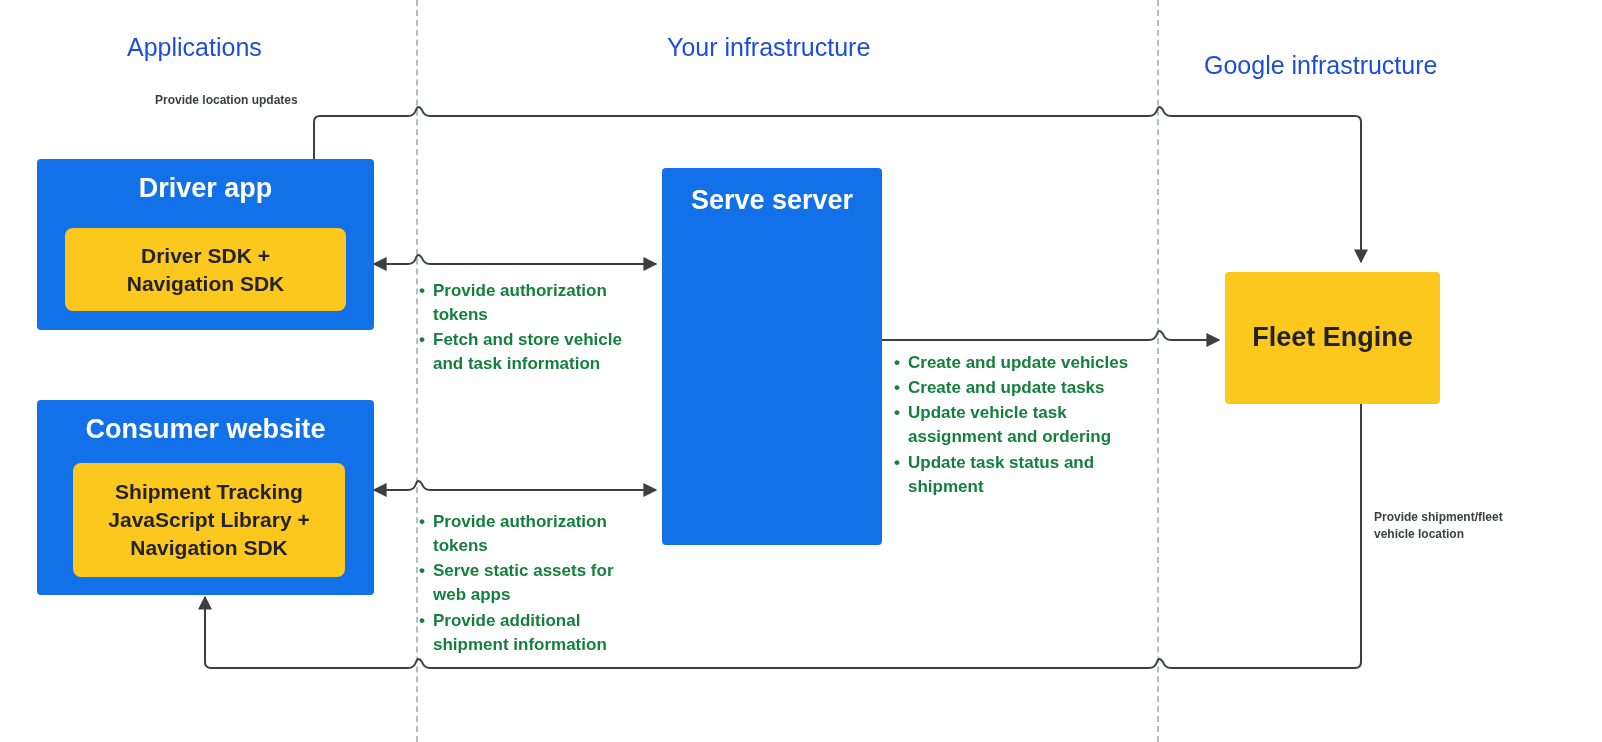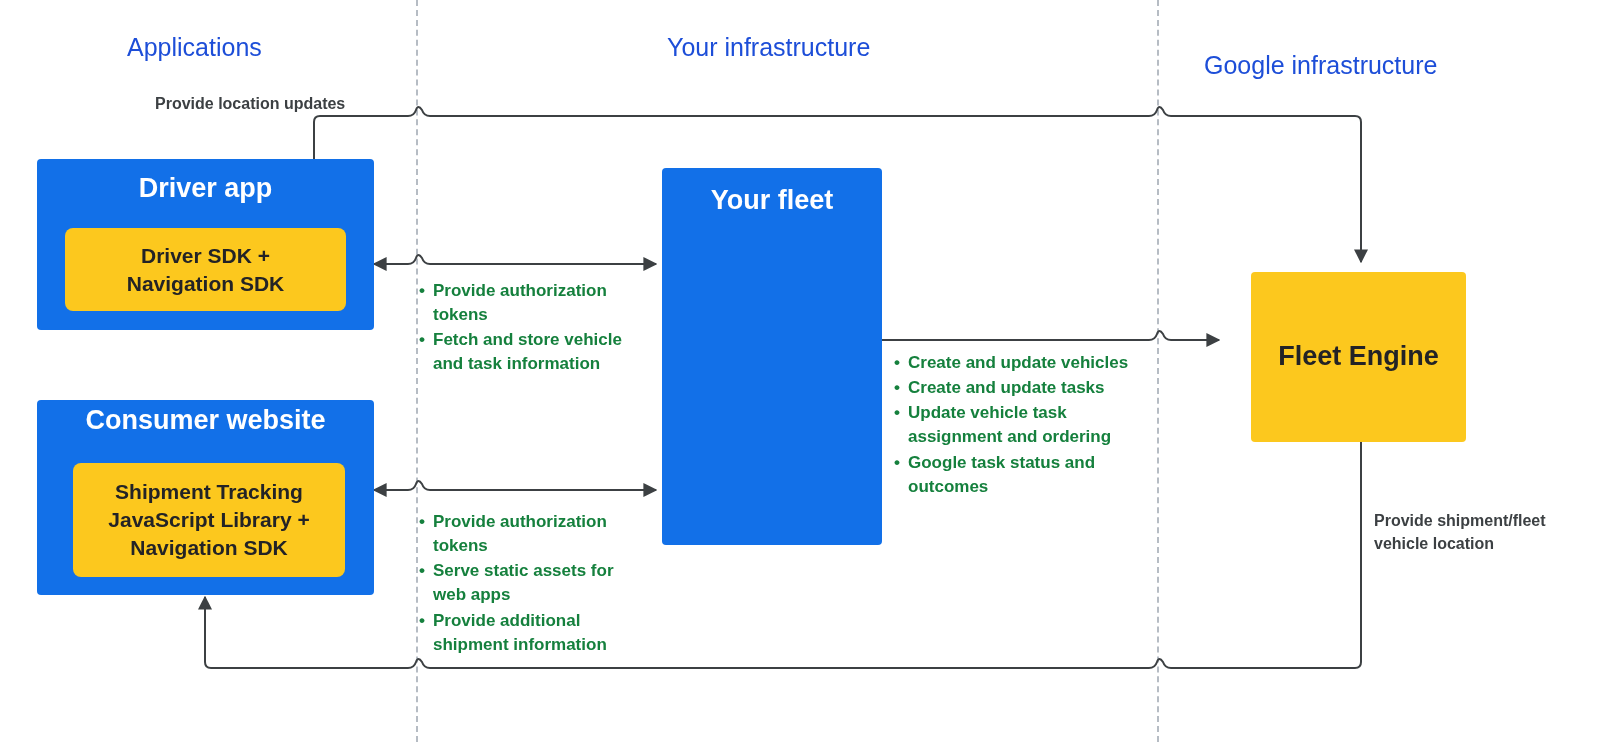--- a/index.html
+++ b/index.html
@@ -80,21 +80,21 @@
     font-size: 21px;
     font-weight: bold;
     text-align: center;
     line-height: 1.32;
     white-space: pre-line;
   }
   
   .label {
     position: absolute;
     color: #3c4043;
-    font-size: 16px;
+    font-size: 12px;
     font-weight: bold;
     line-height: 1.45;
     white-space: pre-line;
   }
   
   .bullets {
     position: absolute;
     margin: 0;
     padding: 0;
     list-style: none;
@@ -202,50 +202,50 @@
 
   <div class="box box-blue" style="left:37px; top:159px; width:337px; height:171px;">
     <div class="box-title-white" style="margin-top:14px;">Driver app</div>
     <div class="inner-yellow" style="left:28px; top:69px; width:281px; height:83px;">
       <div class="inner-text">Driver SDK +
 Navigation SDK</div>
     </div>
   </div>
 
   <div class="box box-blue" style="left:37px; top:400px; width:337px; height:195px;">
-    <div class="box-title-white" style="margin-top:5px;">Consumer website</div>
+    <div class="box-title-white" style="margin-top:14px;">Consumer website</div>
     <div class="inner-yellow" style="left:36px; top:63px; width:272px; height:114px;">
       <div class="inner-text">Shipment Tracking
 JavaScript Library  +
 Navigation SDK</div>
     </div>
   </div>
 
   <div class="box box-blue" style="left:662px; top:168px; width:220px; height:377px;">
-    <div class="box-title-white" style="margin-top:17px;">Your fleet</div>
-  </div>
-
-  <div class="box box-yellow" style="left:1225px; top:272px; width:215px; height:170px; justify-content:center;margin-left:26px;">
+    <div class="box-title-white" style="margin-top:17px;">Serve server</div>
+  </div>
+
+  <div class="box box-yellow" style="left:1225px; top:272px; width:215px; height:132px; justify-content:center;">
     <div class="box-title-dark">Fleet Engine</div>
   </div>
 
   <ul class="bullets" style="left:419px; top:279px; width:235px;">
     <li>Provide authorization tokens</li>
     <li>Fetch and store vehicle and task information</li>
   </ul>
 
   <ul class="bullets" style="left:419px; top:510px; width:215px;">
     <li>Provide authorization tokens</li>
     <li>Serve static assets for web apps</li>
     <li>Provide additional shipment information</li>
   </ul>
 
   <ul class="bullets" style="left:894px; top:345px; width:255px;margin-top:6px;">
     <li>Create and update vehicles</li>
     <li>Create and update tasks</li>
     <li>Update vehicle task assignment and ordering</li>
-    <li>Google task status and outcomes</li>
+    <li>Update task status and shipment</li>
   </ul>
 
   <div class="label" style="left:1374px; top:509px; width:210px;">Provide shipment/fleet
 vehicle location</div>
 
 </div>
 
 </body></html>

